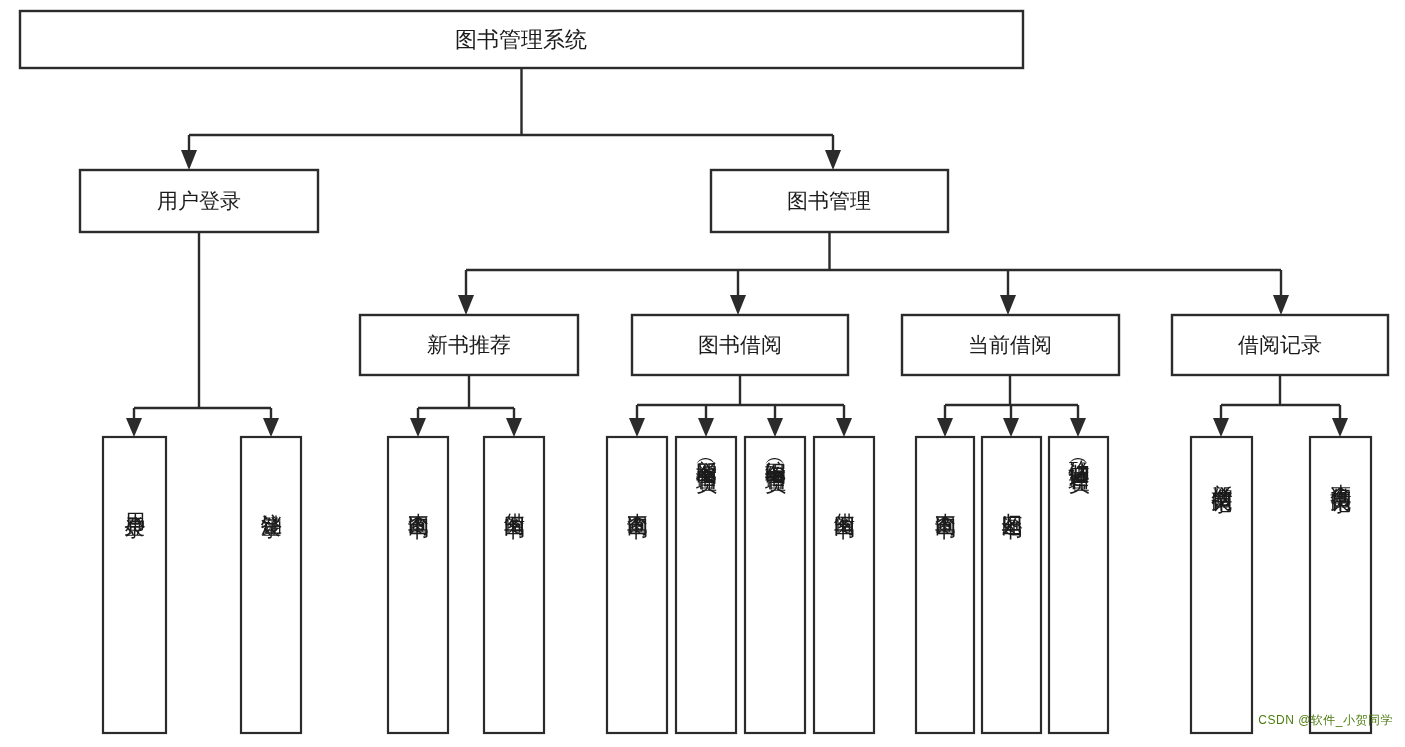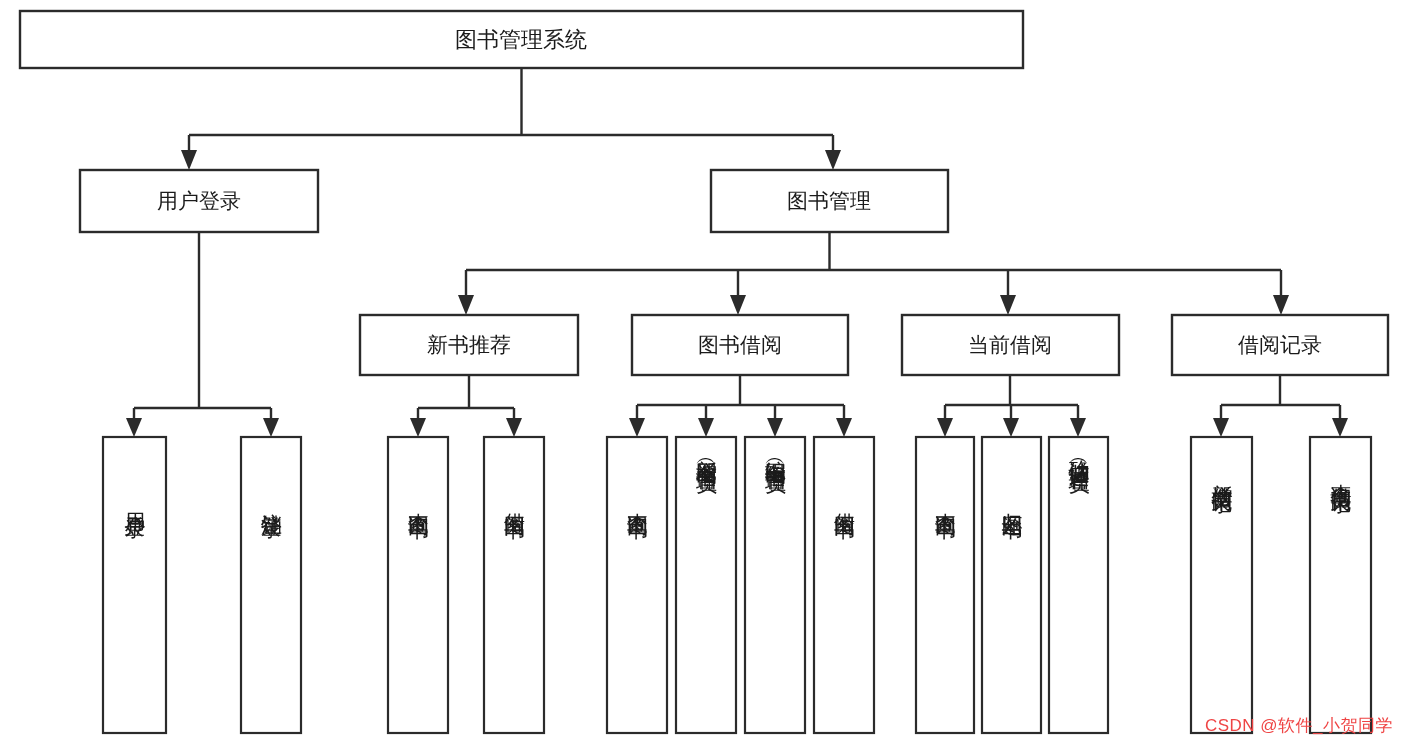--- a/index.html
+++ b/index.html
@@ -73,24 +73,24 @@
     font-size: 21px;
     line-height: 1.18;
     color: #1b1b1b;
     letter-spacing: 2px;
     white-space: nowrap;
     text-align: start;
   }
   .watermark {
     position: absolute;
     right: 12px;
-    bottom: 10px;
-    font-family: "Liberation Sans", "DejaVu Sans", sans-serif;
-    font-size: 17px;
-    color: #ef4444;
+    bottom: 18px;
+    font-family: "Liberation Sans", "DejaVu Sans", sans-serif;
+    font-size: 12px;
+    color: #4d7c0f;
     letter-spacing: 0.5px;
     user-select: none;
     white-space: nowrap;
   }
 </style>
 </head>
 <body>
 
 <div id="diagram-root">
 

